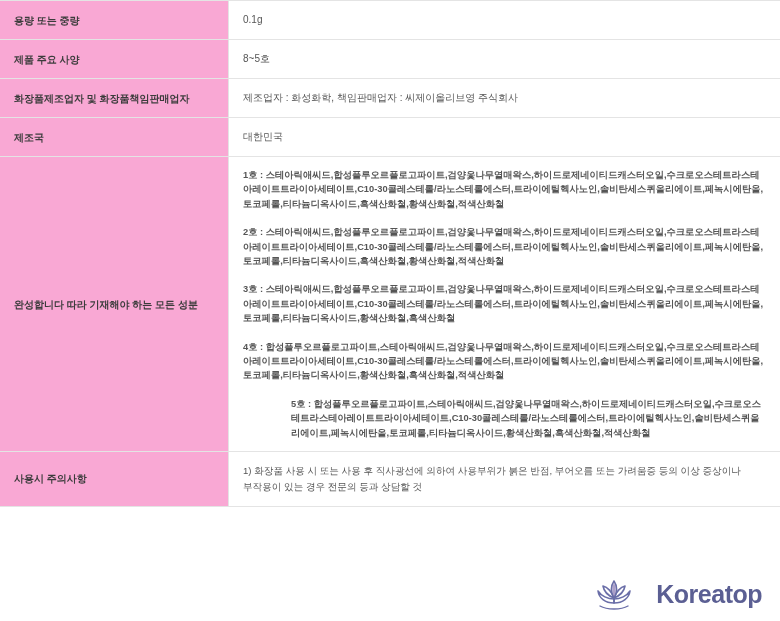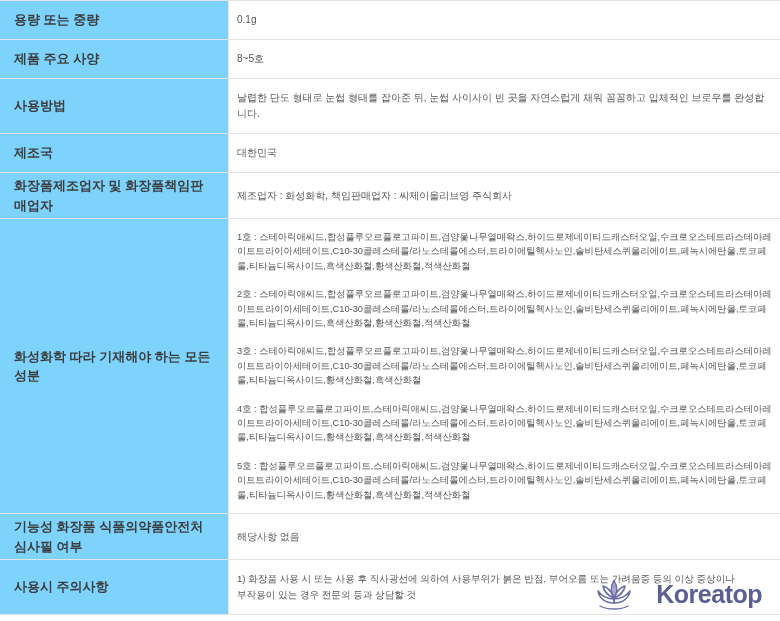--- a/index.html
+++ b/index.html
@@ -19,50 +19,52 @@
     width: 780px;
     border-collapse: collapse;
     table-layout: fixed;
   }
   table.spec-table tr {
     border-top: 1px solid #e4e4e4;
     border-bottom: 1px solid #e4e4e4;
   }
   table.spec-table th {
     width: 200px;
-    background: #7dd3fc;
+    background: #f9a8d4;
     text-align: left;
     vertical-align: middle;
     font-weight: bold;
-    font-size: 13px;
+    font-size: 10px;
     color: #3c3c3c;
     padding: 3px 14px;
     border-right: 1px solid #e4e4e4;
     line-height: 1.5;
   }
   table.spec-table td {
     vertical-align: middle;
     font-size: 10px;
     color: #555555;
-    padding: 11px 8px;
+    padding: 11px 14px;
     line-height: 1.6;
   }
   td.ingredients {
     padding-top: 12px;
     padding-bottom: 12px;
   }
   .ing-block {
     font-size: 9.3px;
     line-height: 1.55;
     color: #555;
     margin: 0 0 14px 0;
     word-break: break-all;
+    font-weight: bold;
   }
   .ing-block:last-child {
     margin-bottom: 0;
+    margin-left: 48px;
   }
   .caution-line {
     font-size: 9.6px;
     line-height: 1.65;
     display: block;
     word-break: keep-all;
   }
   .watermark {
     position: absolute;
     right: 18px;
@@ -95,50 +97,42 @@
       <th>용량 또는 중량</th>
       <td>0.1g</td>
     </tr>
 
     <tr>
       <th>제품 주요 사양</th>
       <td>8~5호</td>
     </tr>
 
 
+
     <tr>
-      <th>사용방법</th>
-      <td>날렵한 단도 형태로 눈썹 형태를 잡아준 뒤, 눈썹 사이사이 빈 곳을 자연스럽게 채워 꼼꼼하고 입체적인 브로우를 완성합니다.</td>
+      <th>화장품제조업자 및 화장품책임판매업자</th>
+      <td>제조업자 : 화성화학, 책임판매업자 : 씨제이올리브영 주식회사</td>
     </tr>
 
     <tr>
       <th>제조국</th>
       <td>대한민국</td>
     </tr>
 
     <tr>
-      <th>화장품제조업자 및 화장품책임판매업자</th>
-      <td>제조업자 : 화성화학, 책임판매업자 : 씨제이올리브영 주식회사</td>
-    </tr>
-
-    <tr>
-      <th>화성화학 따라 기재해야 하는 모든 성분</th>
+      <th>완성합니다 따라 기재해야 하는 모든 성분</th>
       <td class="ingredients">
         <p class="ing-block">1호 : 스테아릭애씨드,합성플루오르플로고파이트,검양옻나무열매왁스,하이드로제네이티드캐스터오일,수크로오스테트라스테아레이트트라이아세테이트,C10-30콜레스테롤/라노스테롤에스터,트라이에틸헥사노인,솔비탄세스퀴올리에이트,페녹시에탄올,토코페롤,티타늄디옥사이드,흑색산화철,황색산화철,적색산화철</p>
         <p class="ing-block">2호 : 스테아릭애씨드,합성플루오르플로고파이트,검양옻나무열매왁스,하이드로제네이티드캐스터오일,수크로오스테트라스테아레이트트라이아세테이트,C10-30콜레스테롤/라노스테롤에스터,트라이에틸헥사노인,솔비탄세스퀴올리에이트,페녹시에탄올,토코페롤,티타늄디옥사이드,흑색산화철,황색산화철,적색산화철</p>
         <p class="ing-block">3호 : 스테아릭애씨드,합성플루오르플로고파이트,검양옻나무열매왁스,하이드로제네이티드캐스터오일,수크로오스테트라스테아레이트트라이아세테이트,C10-30콜레스테롤/라노스테롤에스터,트라이에틸헥사노인,솔비탄세스퀴올리에이트,페녹시에탄올,토코페롤,티타늄디옥사이드,황색산화철,흑색산화철</p>
         <p class="ing-block">4호 : 합성플루오르플로고파이트,스테아릭애씨드,검양옻나무열매왁스,하이드로제네이티드캐스터오일,수크로오스테트라스테아레이트트라이아세테이트,C10-30콜레스테롤/라노스테롤에스터,트라이에틸헥사노인,솔비탄세스퀴올리에이트,페녹시에탄올,토코페롤,티타늄디옥사이드,황색산화철,흑색산화철,적색산화철</p>
         <p class="ing-block">5호 : 합성플루오르플로고파이트,스테아릭애씨드,검양옻나무열매왁스,하이드로제네이티드캐스터오일,수크로오스테트라스테아레이트트라이아세테이트,C10-30콜레스테롤/라노스테롤에스터,트라이에틸헥사노인,솔비탄세스퀴올리에이트,페녹시에탄올,토코페롤,티타늄디옥사이드,황색산화철,흑색산화철,적색산화철</p>
       </td>
     </tr>
 
-    <tr>
-      <th>기능성 화장품 식품의약품안전처 심사필 여부</th>
-      <td>해당사항 없음</td>
-    </tr>
 
     <tr>
       <th>사용시 주의사항</th>
       <td>
         <span class="caution-line">1) 화장품 사용 시 또는 사용 후 직사광선에 의하여 사용부위가 붉은 반점, 부어오름 또는 가려움증 등의 이상 증상이나 부작용이 있는 경우 전문의 등과 상담할 것</span>
 
       </td>
     </tr>
 
   </tbody>

